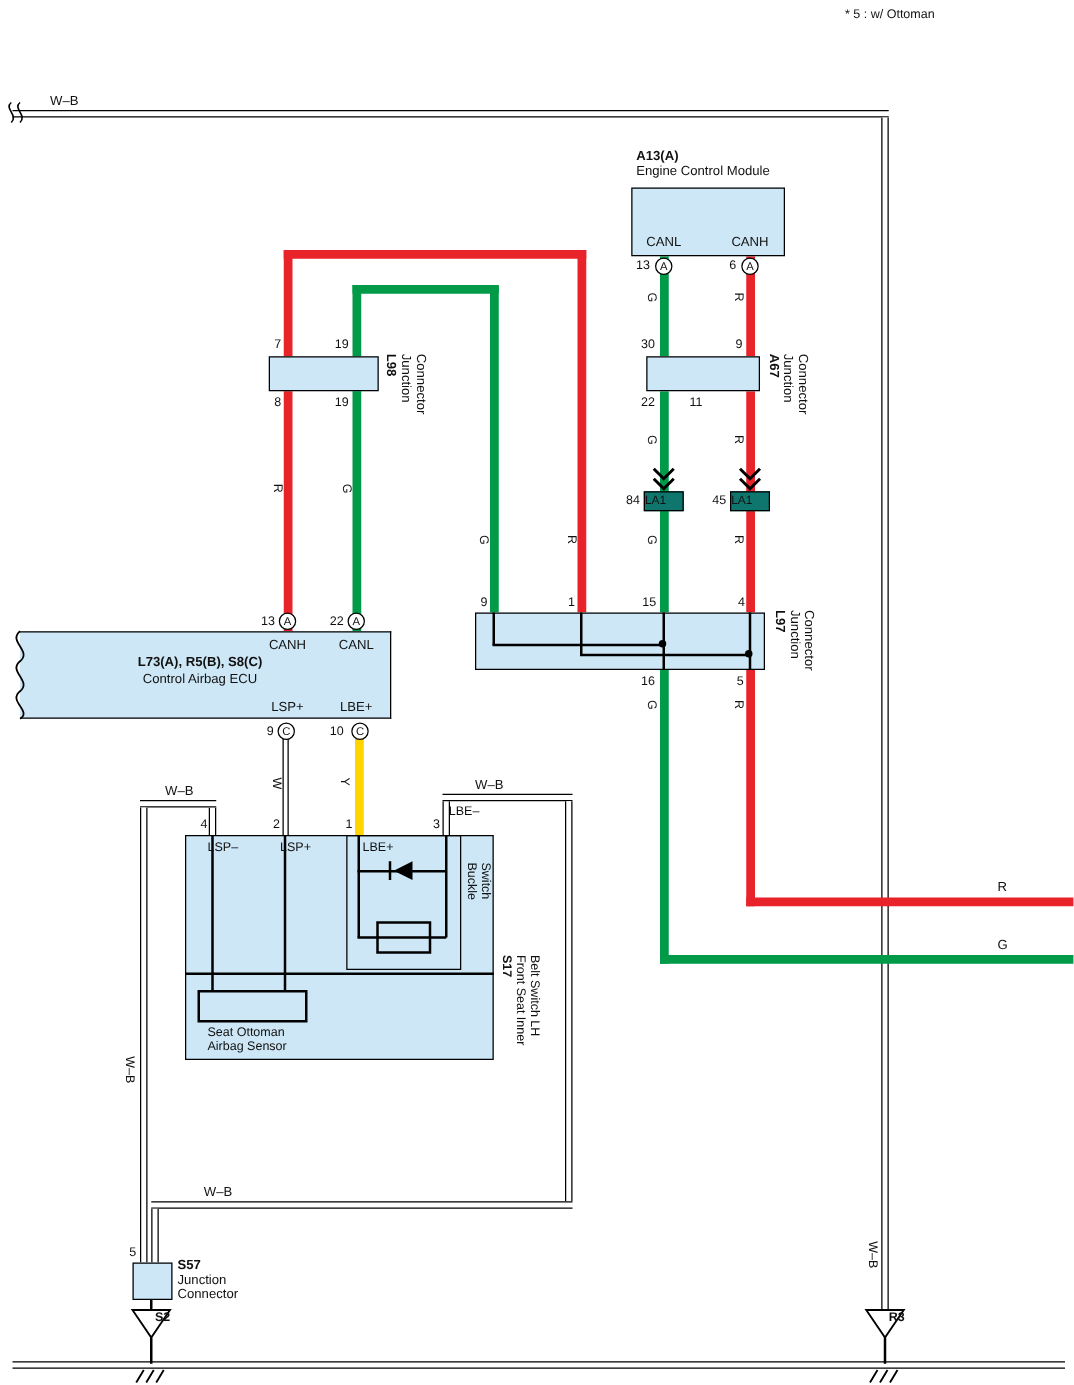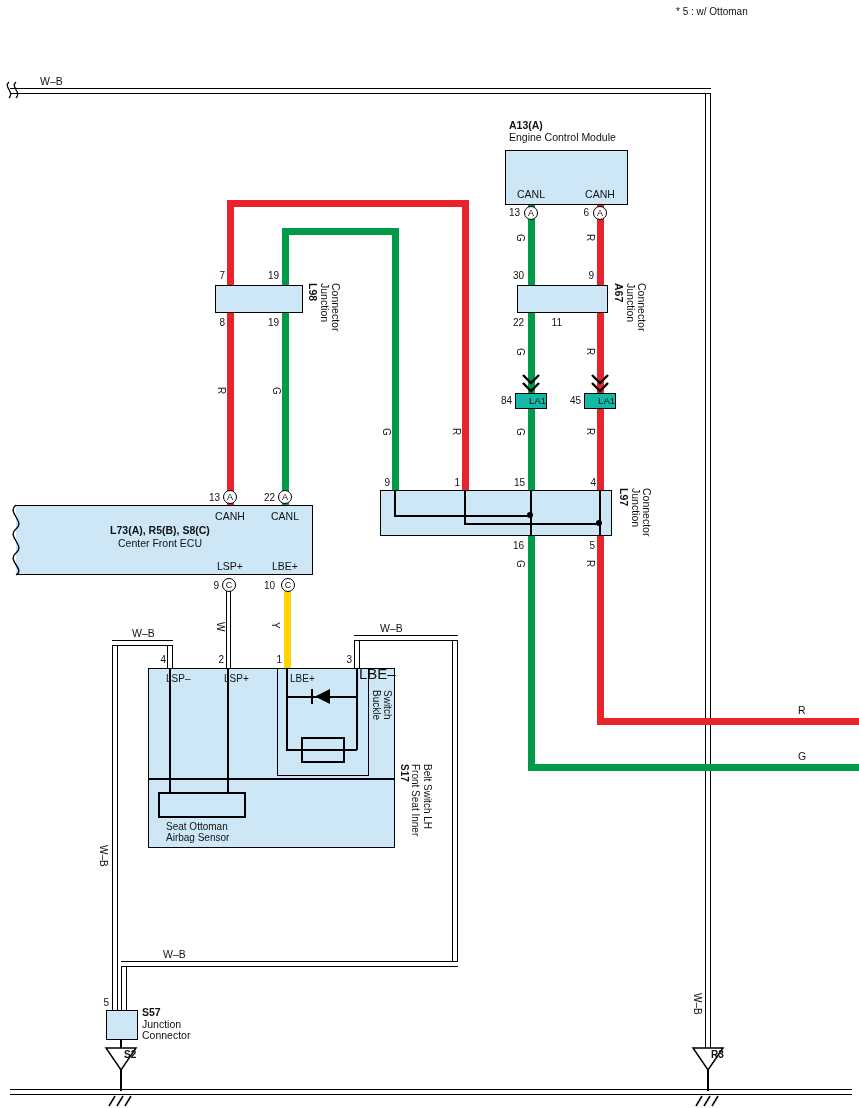--- a/index.html
+++ b/index.html
@@ -18,22 +18,22 @@
   .tl-v{position:absolute;width:1.5px;background:#000}
   .lbl{position:absolute;font-size:10.5px;line-height:1.15;white-space:nowrap}
   .b{font-weight:bold}
   .pin{position:absolute;font-size:10px;text-align:right;white-space:nowrap}
   .vtext{position:absolute;writing-mode:vertical-rl;font-size:10px;white-space:nowrap}
   .vlabel{position:absolute;writing-mode:vertical-lr;font-size:10.5px;line-height:1.12}
   .cir{position:absolute;width:14px;height:14px;border:1.3px solid #000;border-radius:50%;
        background:#fff;font-size:9px;line-height:12px;text-align:center}
   .dot{position:absolute;width:6px;height:6px;border-radius:50%;background:#000}
   .ctr{text-align:center}
-  .la1box{position:absolute;width:32px;height:16px;background:#14b8a6;border:1.5px solid #000;
-          font-size:9.5px;line-height:13px;text-align:right}
+  .la1box{position:absolute;width:32px;height:16px;background:#0f766e;border:1.5px solid #000;
+          font-size:9.5px;line-height:13px;text-align:left}
   svg.ov{position:absolute;left:0;top:0;pointer-events:none}
 </style>
 </head>
 <body>
 
 <div id="diagram">
 
   <div class="dl-h" style="left:10px;top:88px;width:701px"></div>
   <div class="dl-v" style="left:705px;top:94px;height:954px"></div>
   <div class="dl-v" style="left:167px;top:646px;height:22px"></div>
@@ -195,36 +195,36 @@
     <div>Connector</div>
   </div>
 
   <div class="pin" style="left:200px;top:492px;width:20px">13</div>
   <div class="cir" style="left:223px;top:490px">A</div>
   <div class="pin" style="left:255px;top:492px;width:20px">22</div>
   <div class="cir" style="left:278px;top:490px">A</div>
   <div class="lbl ctr" style="left:208px;top:510px;width:44px">CANH</div>
   <div class="lbl ctr" style="left:263px;top:510px;width:44px">CANL</div>
   <div class="lbl ctr b" style="left:20px;top:524px;width:280px">L73(A), R5(B), S8(C)</div>
-  <div class="lbl ctr" style="left:20px;top:537px;width:280px">Center Front ECU</div>
+  <div class="lbl ctr" style="left:20px;top:537px;width:280px">Control Airbag ECU</div>
   <div class="lbl ctr" style="left:208px;top:560px;width:44px">LSP+</div>
   <div class="lbl ctr" style="left:263px;top:560px;width:44px">LBE+</div>
   <div class="pin" style="left:204px;top:580px;width:15px">9</div>
   <div class="cir" style="left:222px;top:578px">C</div>
   <div class="pin" style="left:258px;top:580px;width:17px">10</div>
   <div class="cir" style="left:281px;top:578px">C</div>
 
   <div class="pin" style="left:155px;top:654px;width:11px">4</div>
   <div class="pin" style="left:213px;top:654px;width:11px">2</div>
   <div class="pin" style="left:271px;top:654px;width:11px">1</div>
   <div class="pin" style="left:341px;top:654px;width:11px">3</div>
   <div class="lbl" style="left:166px;top:673px;font-size:10px">LSP–</div>
   <div class="lbl" style="left:224px;top:673px;font-size:10px">LSP+</div>
   <div class="lbl" style="left:290px;top:673px;font-size:10px">LBE+</div>
-  <div class="lbl" style="left:359px;top:665px;font-size:15px">LBE–</div>
+  <div class="lbl" style="left:359px;top:644px;font-size:10px">LBE–</div>
   <div class="vlabel" style="left:371px;top:690px;font-size:10px">
     <div>Buckle</div>
     <div>Switch</div>
   </div>
   <div class="lbl" style="left:166px;top:821px;font-size:10px">Seat Ottoman</div>
   <div class="lbl" style="left:166px;top:832px;font-size:10px">Airbag Sensor</div>
   <div class="vlabel" style="left:399px;top:764px;font-size:10px">
     <div class="b">S17</div>
     <div>Front Seat Inner</div>
     <div>Belt Switch LH</div>

